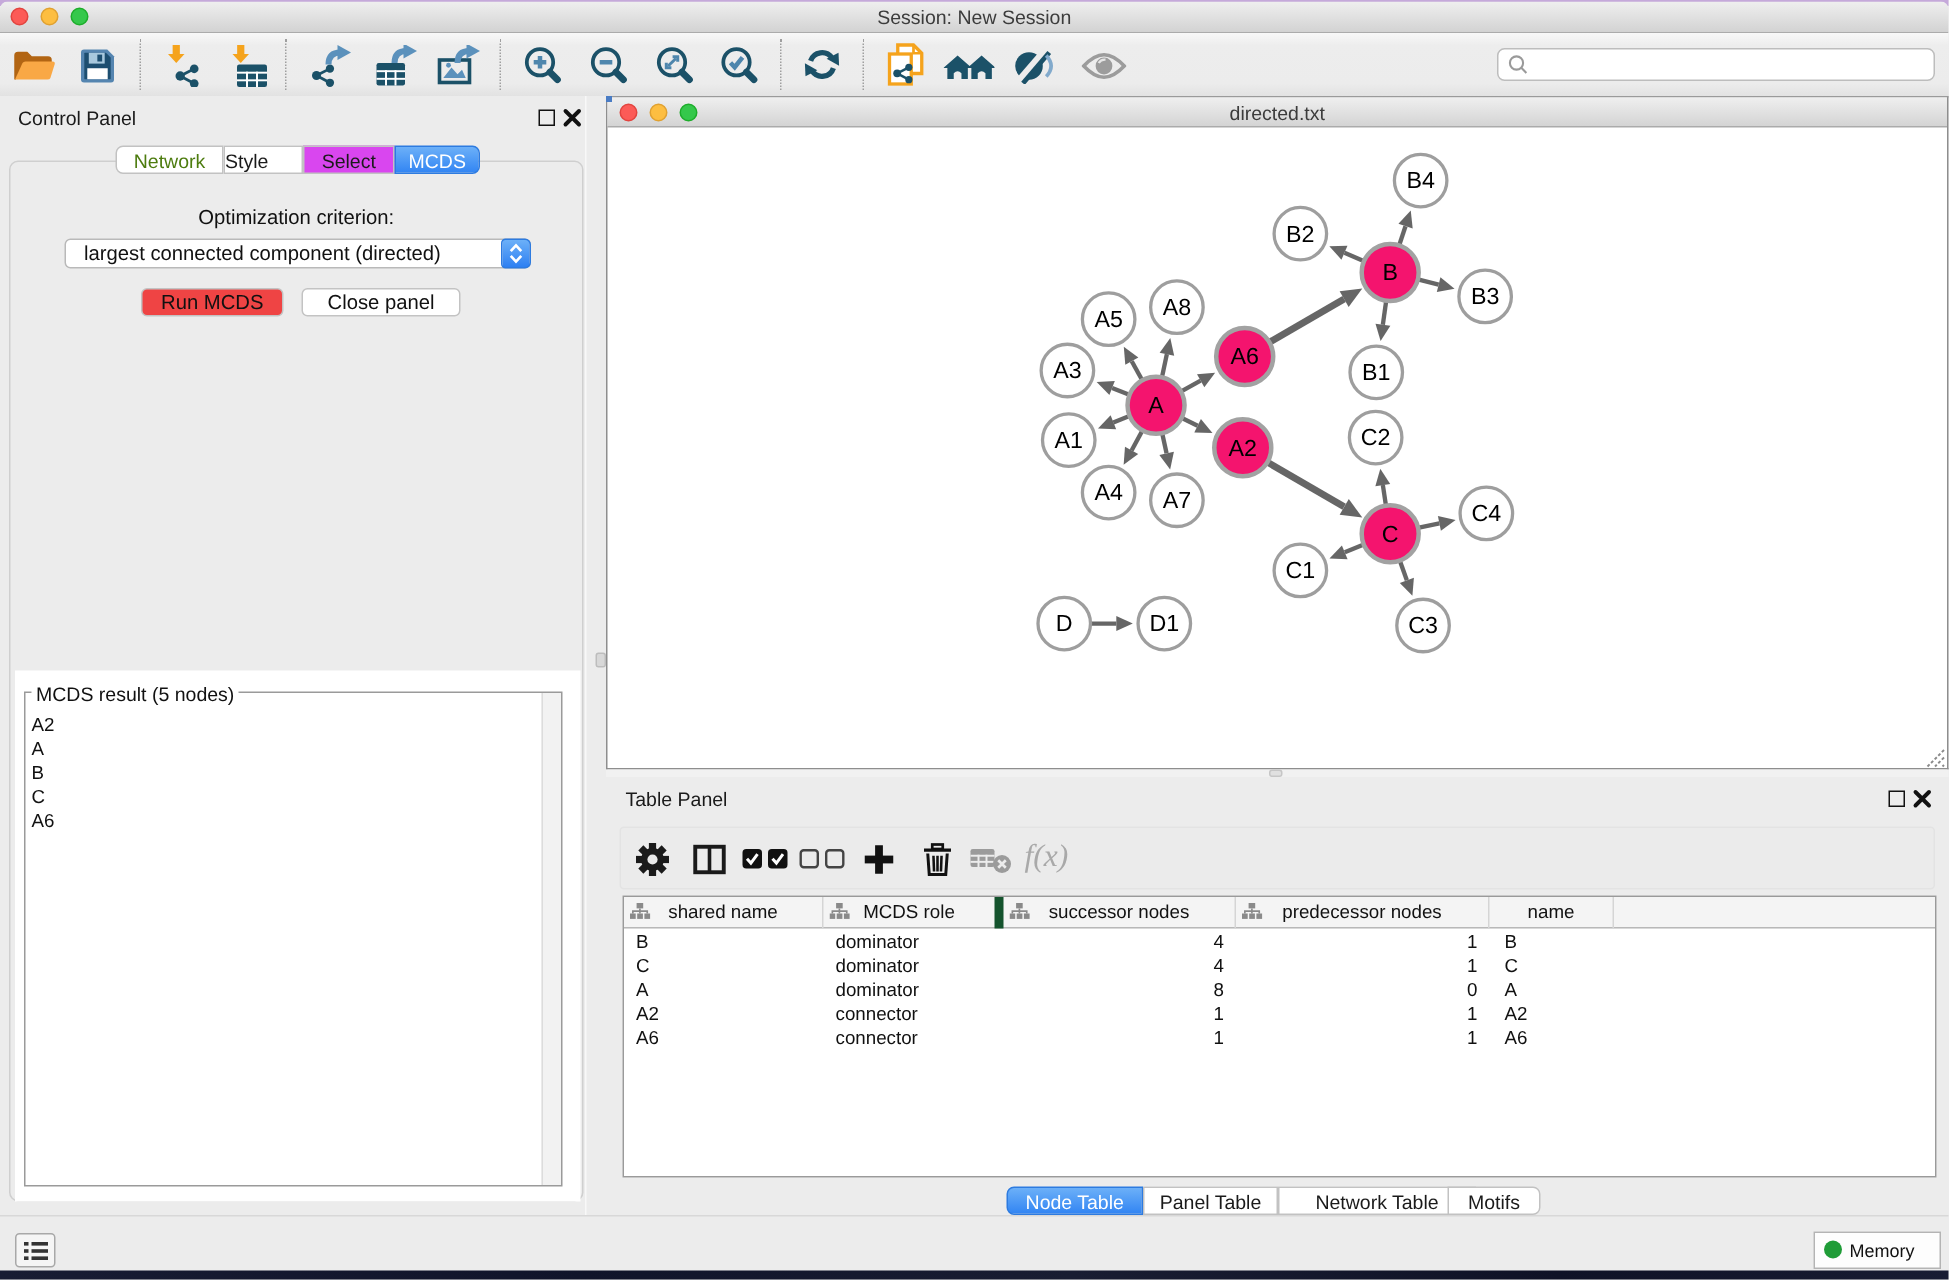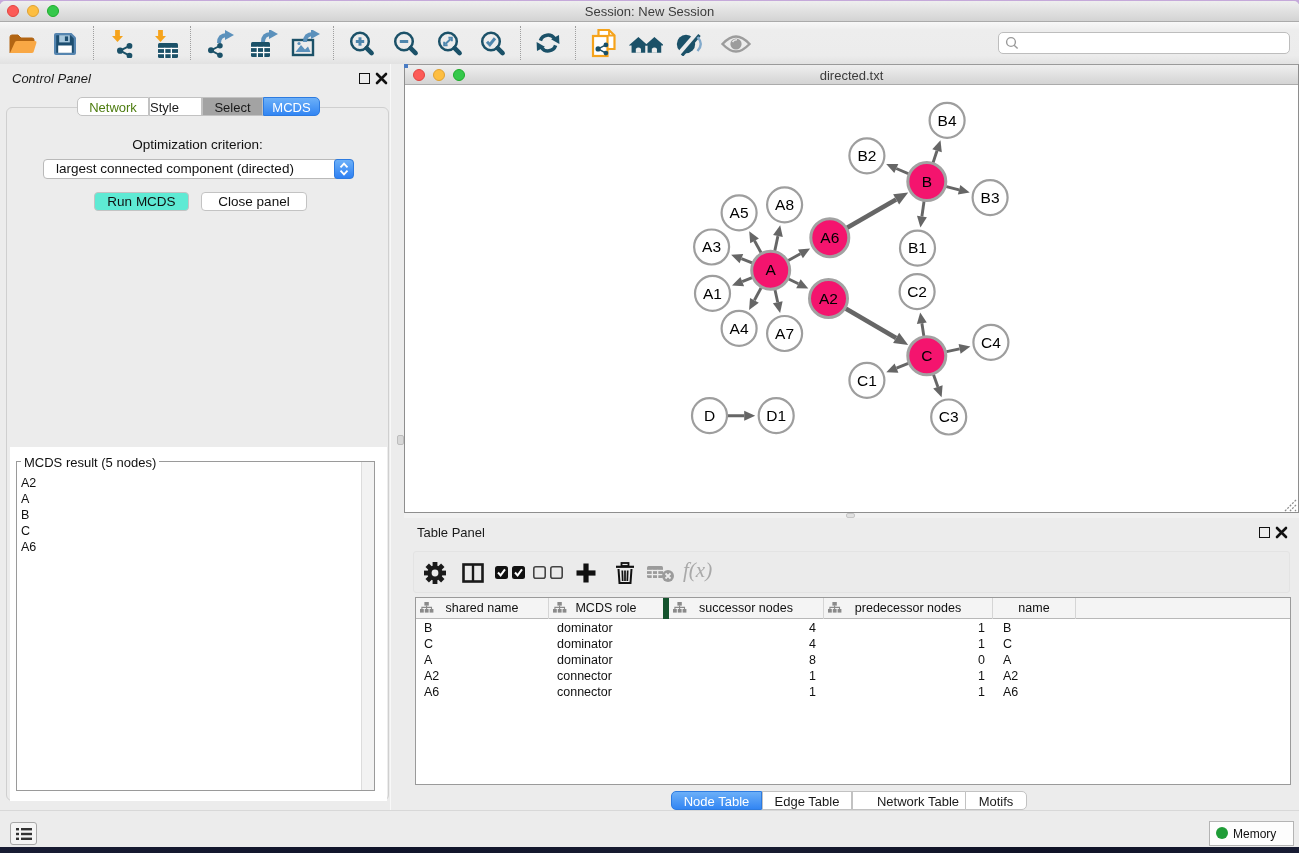--- a/index.html
+++ b/index.html
@@ -150,38 +150,38 @@
 <div class="abs" style="left:93px;top:26px;width:0;height:34px;border-left:1px dotted #9f9f9f;"></div>
 <div class="abs" style="left:190px;top:26px;width:0;height:34px;border-left:1px dotted #9f9f9f;"></div>
 <div class="abs" style="left:333px;top:26px;width:0;height:34px;border-left:1px dotted #9f9f9f;"></div>
 <div class="abs" style="left:520px;top:26px;width:0;height:34px;border-left:1px dotted #9f9f9f;"></div>
 <div class="abs" style="left:575px;top:26px;width:0;height:34px;border-left:1px dotted #9f9f9f;"></div>
 <div class="abs" style="left:998px;top:32px;width:292px;height:22px;background:#fff;border:1px solid #BDBDBD;border-radius:5px;"></div>
 <svg class="abs" style="left:1005px;top:36px;" width="14" height="14">
     <circle cx="6" cy="6" r="4.4" fill="none" stroke="#9a9a9a" stroke-width="1.4"></circle>
     <line x1="9.2" y1="9.2" x2="12.6" y2="12.6" stroke="#9a9a9a" stroke-width="1.4"></line>
   </svg>
-<div class="abs" style="left:12px;top:71px;font-size:13px;color:#1a1a1a;font-style:italic;">Control Panel</div>
+<div class="abs" style="left:12px;top:71px;font-size:13px;color:#1a1a1a;">Control Panel</div>
 <div class="abs" style="left:359px;top:73px;width:11px;height:11px;border:1.6px solid #111;"></div>
 <svg class="abs" style="left:375px;top:72px;" width="13" height="13">
     <path d="M2 2 L11 11 M11 2 L2 11" stroke="#111" stroke-width="2.6" stroke-linecap="round"></path>
   </svg>
 <div class="abs" style="left:6px;top:107px;width:383px;height:694px;border:1px solid #CFCFCF;border-radius:6px;background:#ECECEC;"></div>
 <div class="abs" style="left:78px;top:97px;width:72px;height:19px;background:#fff;color:#4d7c0f;border:1px solid #C2C2C2;border-radius:5px 0 0 5px;font-size:13px;text-align:center;line-height:19px;margin-left:-1px;">Network</div>
 <div class="abs" style="left:150px;top:97px;width:53px;height:19px;background:#fff;color:#1a1a1a;border:1px solid #C2C2C2;font-size:13px;text-align:left;line-height:19px;margin-left:-1px;">Style</div>
-<div class="abs" style="left:203px;top:97px;width:61px;height:19px;background:#a3a3a3;color:#1a1a1a;border:1px solid #C2C2C2;font-size:13px;text-align:center;line-height:19px;margin-left:-1px;">Select</div>
+<div class="abs" style="left:203px;top:97px;width:61px;height:19px;background:#d946ef;color:#1a1a1a;border:1px solid #C2C2C2;font-size:13px;text-align:center;line-height:19px;margin-left:-1px;">Select</div>
 <div class="abs" style="left:264px;top:97px;width:57px;height:19px;background:linear-gradient(#6CB0F8,#3285F3);color:#fff;border:1px solid #2D7BE0;border-radius:0 5px 5px 0;font-size:13px;text-align:center;line-height:19px;margin-left:-1px;">MCDS</div>
 <div class="abs" style="left:6px;top:137px;width:383px;text-align:center;font-size:13.5px;color:#111;">Optimization criterion:</div>
 <div class="abs" style="left:43px;top:159px;width:311px;height:20px;background:#fff;border:1px solid #B9B9B9;border-radius:4px;"></div>
 <div class="abs" style="left:56px;top:161px;font-size:13.5px;color:#111;">largest connected component (directed)</div>
 <div class="abs" style="left:334px;top:159px;width:20px;height:20px;background:linear-gradient(#6CB0F8,#2E80F2);border-radius:3px 4px 4px 3px;border:1px solid #2D7BE0;"></div>
 <svg class="abs" style="left:337px;top:161px;" width="14" height="16">
     <path d="M3.5 6.4 L7 2.6 L10.5 6.4 M3.5 9.6 L7 13.4 L10.5 9.6" fill="none" stroke="#fff" stroke-width="1.8"></path>
   </svg>
-<div class="abs" style="left:94px;top:192px;width:95px;height:19px;background:#5eead4;border:1px solid #C3C3C3;border-radius:4px;font-size:13.5px;text-align:center;line-height:18px;color:#111;">Run MCDS</div>
+<div class="abs" style="left:94px;top:192px;width:95px;height:19px;background:#ef4444;border:1px solid #C3C3C3;border-radius:4px;font-size:13.5px;text-align:center;line-height:18px;color:#111;">Run MCDS</div>
 <div class="abs" style="left:201px;top:192px;width:106px;height:19px;background:#fff;border:1px solid #C3C3C3;border-radius:4px;font-size:13.5px;text-align:center;line-height:18px;color:#111;">Close panel</div>
 <div class="abs" style="left:10px;top:447px;width:377px;height:354px;background:#fff;"></div>
 <div class="abs" style="left:16px;top:461px;width:359px;height:330px;border:1px solid #9a9a9a;"></div>
 <div class="abs" style="left:21px;top:455px;background:#fff;padding:0 3px;font-size:13px;color:#111;">MCDS result (5 nodes)</div>
 <div class="abs" style="left:21px;top:475px;font-size:12.5px;color:#111;line-height:16px;">A2<br>A<br>B<br>C<br>A6</div>
 <div class="abs" style="left:361px;top:462px;width:13px;height:328px;background:#F2F2F2;border-left:1px solid #DCDCDC;"></div>
 <div class="abs" style="left:390px;top:64px;width:14px;height:746px;background:#ECECEC;border-left:1px solid #F8F8F8;"></div>
 <div class="abs" style="left:397px;top:435px;width:7px;height:10px;background:#D8D8D8;border:1px solid #BDBDBD;border-radius:2px;"></div>
 <div class="abs" style="left:404px;top:64px;width:895px;height:449px;background:#fff;border:1px solid #8E8E8E;border-top:1px solid #9a9a9a;"></div>
 <div class="abs" style="left:405px;top:65px;width:893px;height:20px;background:linear-gradient(#EFEFEF,#D4D4D4);border-bottom:1px solid #ABABAB;"></div>
@@ -398,21 +398,21 @@
 <div class="abs" style="left:557px;top:669px;font-size:12.5px;color:#111;">connector</div>
 <div class="abs" style="left:700px;top:669px;width:116px;text-align:right;font-size:12.5px;color:#111;">1</div>
 <div class="abs" style="left:869px;top:669px;width:116px;text-align:right;font-size:12.5px;color:#111;">1</div>
 <div class="abs" style="left:1003px;top:669px;font-size:12.5px;color:#111;">A2</div>
 <div class="abs" style="left:424px;top:685px;font-size:12.5px;color:#111;">A6</div>
 <div class="abs" style="left:557px;top:685px;font-size:12.5px;color:#111;">connector</div>
 <div class="abs" style="left:700px;top:685px;width:116px;text-align:right;font-size:12.5px;color:#111;">1</div>
 <div class="abs" style="left:869px;top:685px;width:116px;text-align:right;font-size:12.5px;color:#111;">1</div>
 <div class="abs" style="left:1003px;top:685px;font-size:12.5px;color:#111;">A6</div>
 <div class="abs" style="left:672px;top:791px;width:91px;height:19px;background:linear-gradient(#6CB0F8,#3285F3);color:#fff;border:1px solid #2D7BE0;border-radius:5px 0 0 5px;font-size:13px;text-align:center;line-height:19px;margin-left:-1px;">Node Table</div>
-<div class="abs" style="left:763px;top:791px;width:90px;height:19px;background:#fff;color:#1a1a1a;border:1px solid #C2C2C2;font-size:13px;text-align:center;line-height:19px;margin-left:-1px;">Edge Table</div>
+<div class="abs" style="left:763px;top:791px;width:90px;height:19px;background:#fff;color:#1a1a1a;border:1px solid #C2C2C2;font-size:13px;text-align:center;line-height:19px;margin-left:-1px;">Panel Table</div>
 <div class="abs" style="left:853px;top:791px;width:132px;height:19px;background:#fff;color:#1a1a1a;border:1px solid #C2C2C2;font-size:13px;text-align:center;line-height:19px;margin-left:-1px;">Network Table</div>
 <div class="abs" style="left:966px;top:791px;width:62px;height:19px;background:#fff;color:#1a1a1a;border:1px solid #C2C2C2;border-radius:0 5px 5px 0;font-size:13px;text-align:center;line-height:19px;margin-left:-1px;">Motifs</div>
 <div class="abs" style="left:0;top:810px;width:1299px;height:36px;background:#ECECEC;border-top:1px solid #D8D8D8;"></div>
 <div class="abs" style="left:10px;top:822px;width:27px;height:23px;background:#F5F5F5;border:1px solid #A8A8A8;border-radius:3px;"></div>
 <svg class="abs" style="left:16px;top:828px;" width="16" height="12">
     <g fill="#333">
       <rect x="0" y="0" width="3" height="2.4"></rect>
       <rect x="5" y="0" width="11" height="2.4"></rect>
       <rect x="0" y="4.8" width="3" height="2.4"></rect>
       <rect x="5" y="4.8" width="11" height="2.4"></rect>

